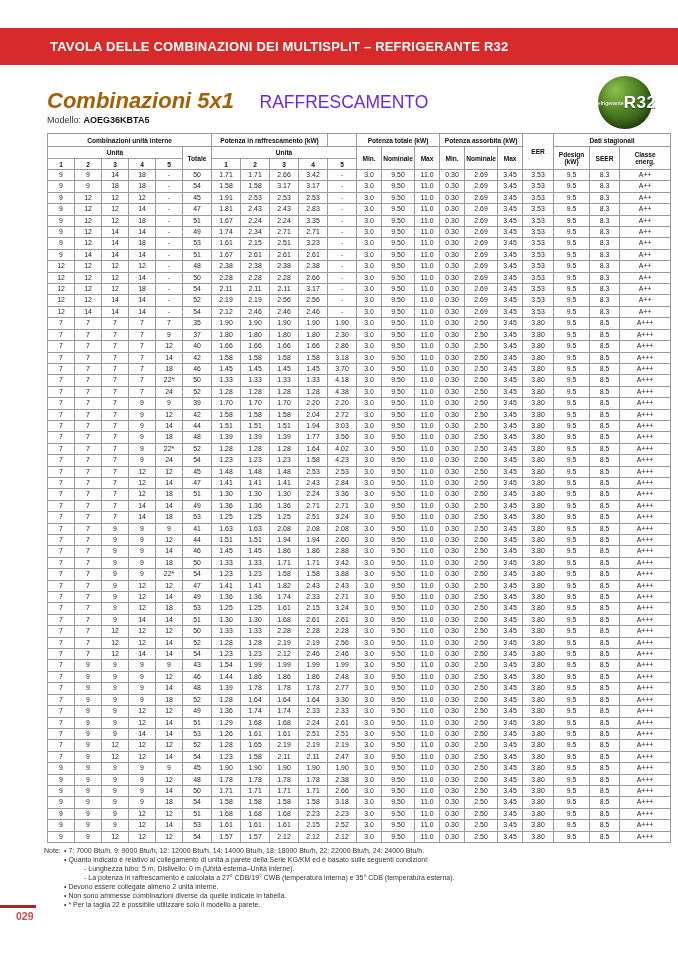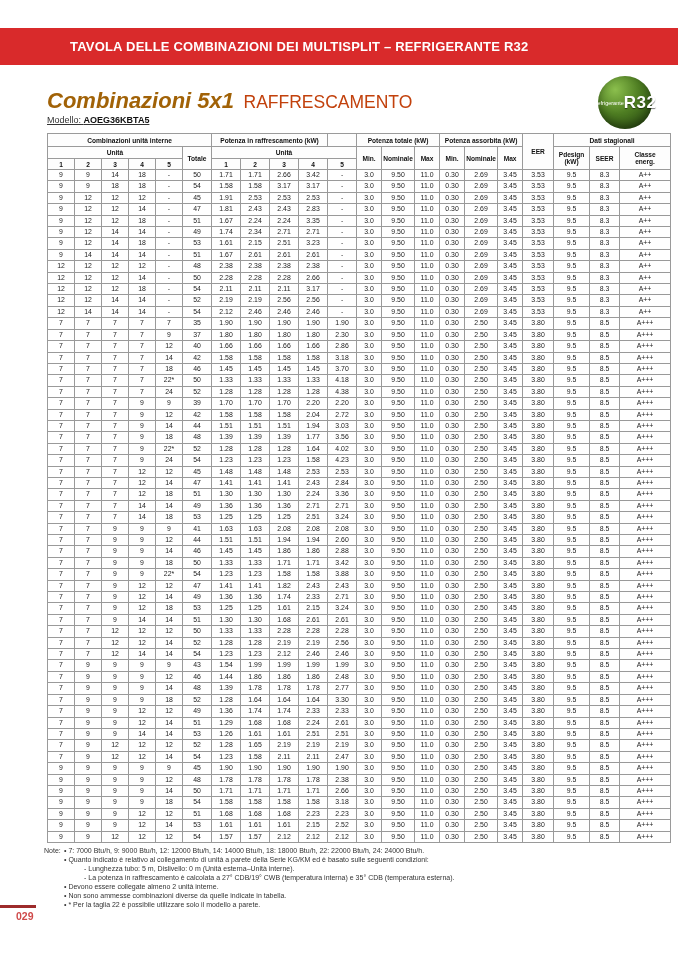--- a/index.html
+++ b/index.html
@@ -6,26 +6,26 @@
   body{
     width:678px;height:959px;position:relative;background:#ffffff;
     font-family:"Liberation Sans", sans-serif;overflow:hidden;
   }
   .banner{
     position:absolute;left:0;top:28px;width:678px;height:37px;
     background:#d92a2b;display:flex;align-items:center;
   }
   .banner-title{
     color:#ffffff;font-weight:bold;font-size:13px;letter-spacing:.2px;
-    padding-left:50px;white-space:nowrap;margin-left:20px;
+    padding-left:50px;white-space:nowrap;
   }
   .heading{position:absolute;left:47px;top:88px;white-space:nowrap;}
   .heading .h-italic{font-size:22px;font-weight:bold;font-style:italic;color:#a16207;}
-  .heading .h-blue{font-size:17.5px;font-weight:400;color:#c2410c;margin-left:5px;}
-  .model-line{position:absolute;left:47px;top:115px;font-size:9px;color:#333;text-decoration:underline;}
+  .heading .h-blue{font-size:17.5px;font-weight:400;color:#6d28d9;margin-left:21px;}
+  .model-line{position:absolute;left:47px;top:115px;font-size:9px;color:#333;}
   .model-line b{color:#111;}
   .badge{
     position:absolute;right:26px;top:76px;width:54px;height:53px;border-radius:50%;
     background:radial-gradient(circle at 32% 26%, #8bbf4d 0%, #4e7d22 45%, #1f3c0d 100%);
     display:flex;flex-direction:row;align-items:center;justify-content:center;
     box-shadow:inset 0 -4px 8px rgba(0,0,0,.35);
   }
   .badge .b-small{color:#ffffff;font-size:5.5px;line-height:6px;}
   .badge .b-big{color:#ffffff;font-size:17px;font-weight:bold;line-height:17px;letter-spacing:.5px;text-shadow:0 1px 1px rgba(0,0,0,.5);}
   .tablewrap{position:absolute;left:47px;top:133px;}

